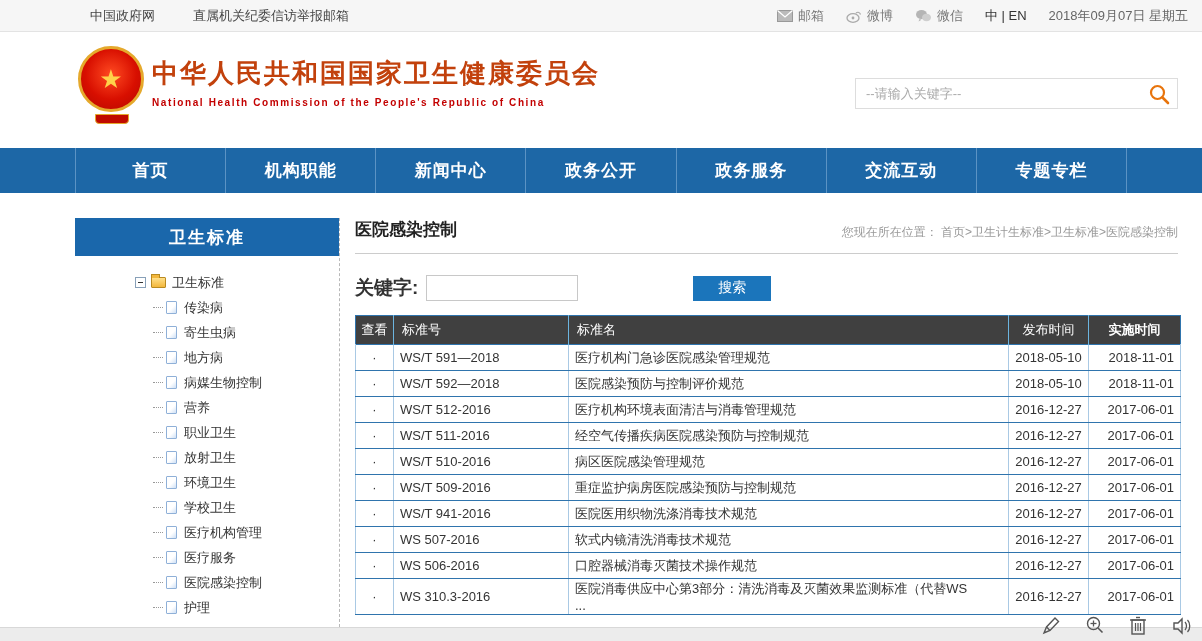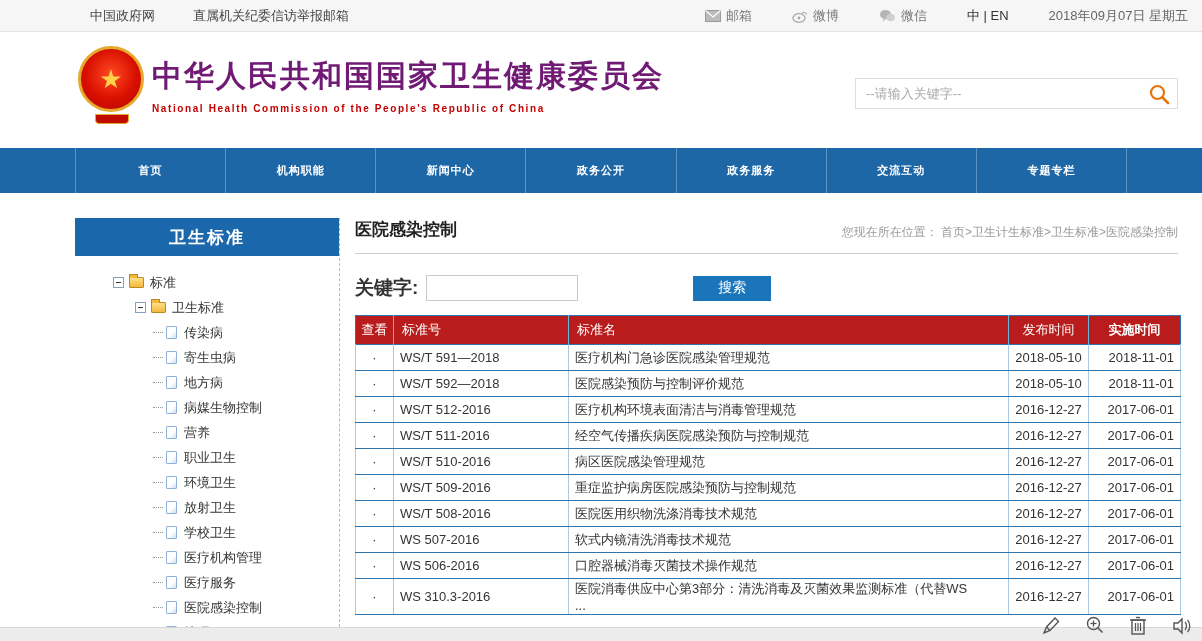--- a/index.html
+++ b/index.html
@@ -6,50 +6,50 @@
   body { font-family:"Liberation Sans","DejaVu Sans",sans-serif; background:#fff; }
   .page { position:relative; width:1202px; height:641px; overflow:hidden; background:#fff; }
 
   
   .topbar { position:absolute; top:0; left:0; width:1202px; height:32px;
             background:#f6f6f6; border-bottom:1px solid #e3e3e3;
             display:flex; align-items:center; justify-content:space-between;
             padding:0 14px 0 90px; font-size:13px; color:#444; }
   .topbar-left { display:flex; gap:38px; }
   .topbar-left span { cursor:pointer; }
-  .topbar-right { display:flex; align-items:center; gap:40px; color:#777; }
+  .topbar-right { display:flex; align-items:center; gap:22px; color:#777; }
   .tb-item { display:flex; align-items:center; gap:5px; cursor:pointer; }
   .tb-icon svg { display:block; }
   .lang { color:#333; }
   .tb-date { color:#666; }
 
   
   .header { position:absolute; top:32px; left:0; width:1202px; height:116px; background:#fff; }
   .emblem { position:absolute; left:78px; top:14px; width:68px; height:84px; }
   .emblem-circle { width:66px; height:66px; border-radius:50%;
      background:radial-gradient(circle at 50% 42%, #ff4a21 0%, #d80f00 55%, #b40700 100%);
      border:3px solid #e5a92c; display:flex; align-items:center; justify-content:center;
      color:#ffd24a; font-size:26px; }
   .emblem-ribbon { width:34px; height:10px; margin:2px auto 0; background:#c00b00;
      border:1px solid #e5a92c; border-radius:0 0 4px 4px; }
   .title-block { position:absolute; left:152px; top:24px; }
-  .title-cn { font-size:30px; font-weight:bold; color:#701a75; letter-spacing:2px;font-family:Liberation Mono, monospace; }
+  .title-cn { font-size:26px; font-weight:bold; color:#c2410c; letter-spacing:2px;font-family:Liberation Mono, monospace; }
   .title-en { margin-top:6px; font-size:10px; font-weight:bold; color:#c30000; letter-spacing:1.6px; }
   .hdr-search { position:absolute; left:855px; top:46px; width:323px; height:31px;
      border:1px solid #ddd; background:#0f766e; }
   .hdr-search input { width:100%; height:100%; border:none; outline:none;
      padding:0 36px 0 10px; font-size:13px; color:#555; font-family:inherit; }
   .hdr-search input::placeholder { color:#aaa; }
   .hdr-search .mag { position:absolute; right:6px; top:4px; cursor:pointer; }
 
   
   .nav { position:absolute; top:148px; left:0; width:1202px; height:45px; background:#1d67a6; }
   .nav-inner { position:absolute; left:75px; top:0; width:1052px; height:45px; display:flex; }
   .nav-item { flex:1; display:flex; align-items:center; justify-content:center;
-     color:#fff; font-size:11px; font-weight:bold; letter-spacing:1px;
+     color:#fff; font-size:17px; font-weight:bold; letter-spacing:1px;
      border-right:1px solid #5b93c4; cursor:pointer; }
   .nav-item:first-child { border-left:1px solid #5b93c4; }
 
   
   .sidebar { position:absolute; left:75px; top:218px; width:265px; height:409px;
      border-right:1px dashed #b8b8b8; background:#fff; }
   .sidebar-head { height:38px; background:#1a67ab; color:#fff; font-size:17px; font-weight:bold;
      display:flex; align-items:center; justify-content:center; letter-spacing:2px; }
   .tree { padding:14px 0 0 0; }
   .tree-row { height:25px; display:flex; align-items:center; font-size:13px; color:#333; cursor:pointer; }
@@ -75,21 +75,21 @@
   .breadcrumb { font-size:12px; color:#999; }
   .kw-row { margin-top:21px; display:flex; align-items:center; height:26px; }
   .kw-label { font-size:19px; font-weight:bold; color:#333; margin-right:8px; }
   .kw-input { width:152px; height:26px; border:1px solid #c8c8c8; outline:none;
      padding:0 6px; font-size:13px; font-family:inherit; }
   .kw-btn { margin-left:115px; width:78px; height:25px; background:#1b75bb; color:#fff;
      border:none; font-size:14px; cursor:pointer; font-family:inherit; }
 
   table.std { margin-top:14px; width:823px; border-collapse:collapse;
      border:1px solid #2f74ad; table-layout:fixed; }
-  table.std th { background:#b91c1c; color:#fff; font-size:13px; font-weight:normal;
+  table.std th { background:#404040; color:#fff; font-size:13px; font-weight:normal;
      height:29px; border-left:1px solid #6cb5e0; text-align:left; padding-left:8px; }
   table.std th:first-child { border-left:none; text-align:center; padding-left:0; }
   table.std th.c { text-align:center; padding-left:0; }
   table.std td { border:1px solid; border-color:#2f74ad #a9c9e4; height:26px;
      font-size:13px; color:#333; padding:1px 6px; background:#fff; }
   td.view { text-align:center; color:#555; }
   td.code { padding-left:8px; }
   td.name { padding-left:8px; white-space:pre-line; cursor:pointer; }
   td.pub  { text-align:center; font-size:12.5px; }
   td.impl { text-align:right; font-size:16px; color:#1a1a1a; }
@@ -175,25 +175,20 @@
         <div class="nav-item">政务公开</div>
         <div class="nav-item">政务服务</div>
         <div class="nav-item">交流互动</div>
         <div class="nav-item">专题专栏</div>
       </div>
   </div>
 
   <div class="sidebar">
     <div class="sidebar-head">卫生标准</div>
     <div class="tree">
-      <div class="tree-row lvl1">
-        <span class="treebox"></span>
-        <span class="folder"></span>
-        <span>标准</span>
-      </div>
       <div class="tree-row lvl2">
         <span class="treebox"></span>
         <span class="folder"></span>
         <span>卫生标准</span>
       </div>
       <div id="tree-leaves">
           <div class="tree-row leaf">
             <span class="conn"></span>
             <span class="file"></span>
             <span>传染病</span>
@@ -219,26 +214,26 @@
             <span>营养</span>
           </div>
           <div class="tree-row leaf">
             <span class="conn"></span>
             <span class="file"></span>
             <span>职业卫生</span>
           </div>
           <div class="tree-row leaf">
             <span class="conn"></span>
             <span class="file"></span>
+            <span>放射卫生</span>
+          </div>
+          <div class="tree-row leaf">
+            <span class="conn"></span>
+            <span class="file"></span>
             <span>环境卫生</span>
-          </div>
-          <div class="tree-row leaf">
-            <span class="conn"></span>
-            <span class="file"></span>
-            <span>放射卫生</span>
           </div>
           <div class="tree-row leaf">
             <span class="conn"></span>
             <span class="file"></span>
             <span>学校卫生</span>
           </div>
           <div class="tree-row leaf">
             <span class="conn"></span>
             <span class="file"></span>
             <span>医疗机构管理</span>
@@ -320,21 +315,21 @@
           </tr>
           <tr>
             <td class="view">·</td>
             <td class="code">WS/T 509-2016</td>
             <td class="name">重症监护病房医院感染预防与控制规范</td>
             <td class="pub">2016-12-27</td>
             <td class="impl">2017-06-01</td>
           </tr>
           <tr>
             <td class="view">·</td>
-            <td class="code">WS/T 508-2016</td>
+            <td class="code">WS/T 941-2016</td>
             <td class="name">医院医用织物洗涤消毒技术规范</td>
             <td class="pub">2016-12-27</td>
             <td class="impl">2017-06-01</td>
           </tr>
           <tr>
             <td class="view">·</td>
             <td class="code">WS 507-2016</td>
             <td class="name">软式内镜清洗消毒技术规范</td>
             <td class="pub">2016-12-27</td>
             <td class="impl">2017-06-01</td>

